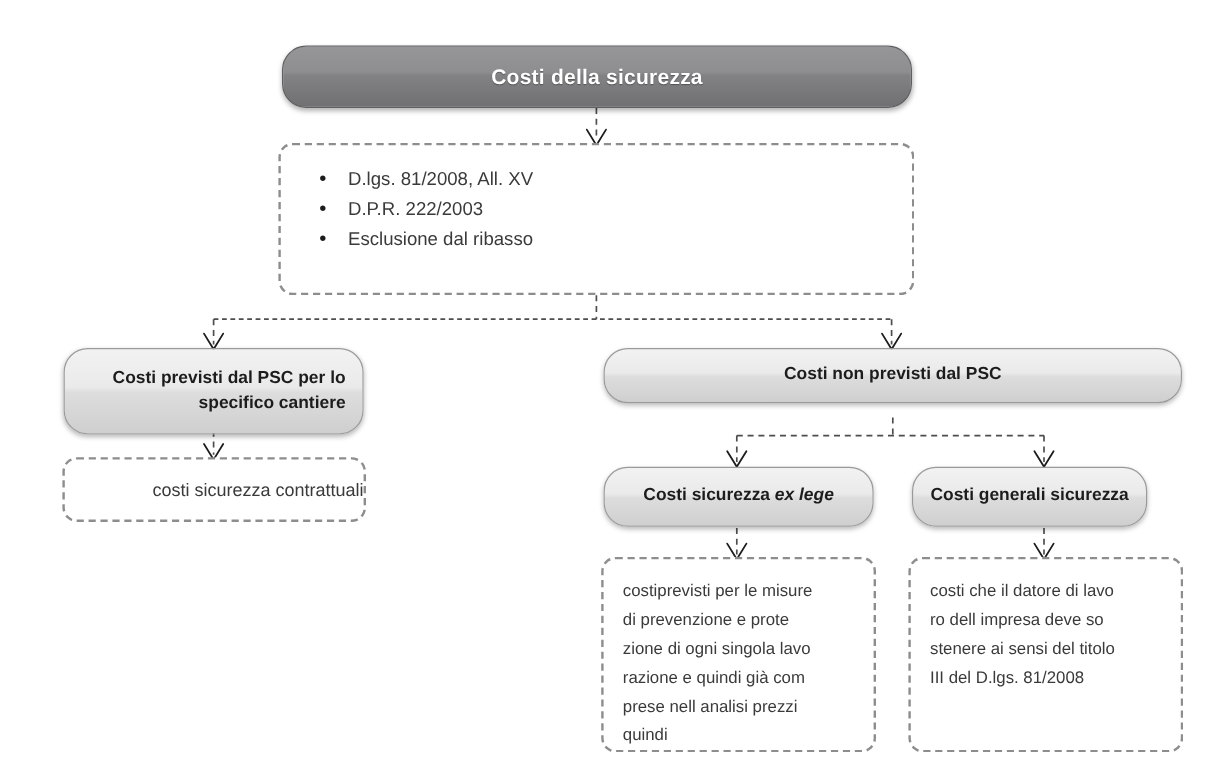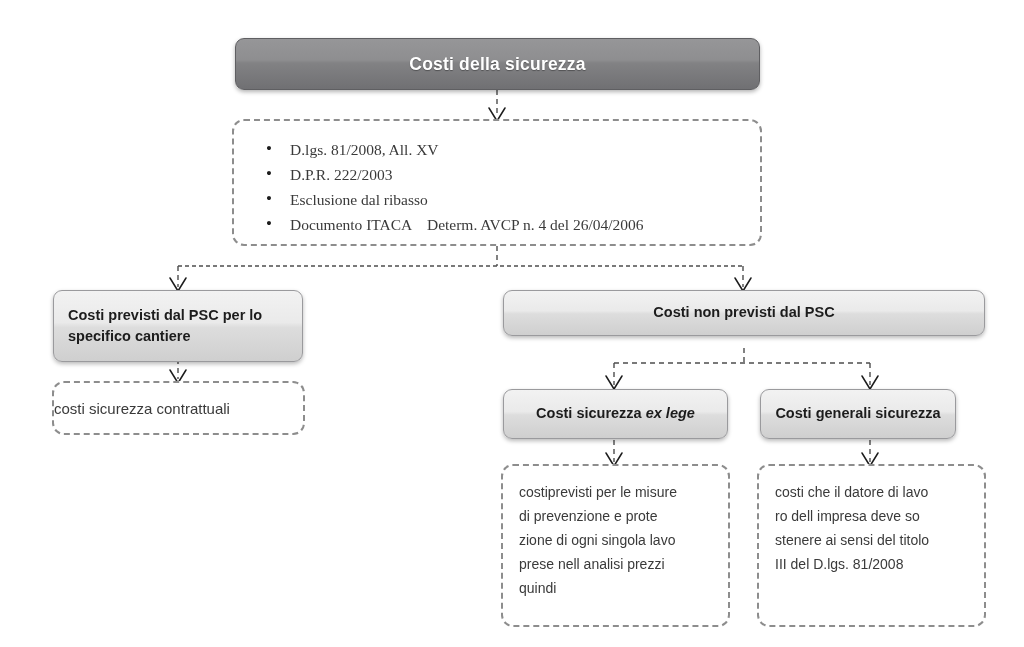--- a/index.html
+++ b/index.html
@@ -28,22 +28,22 @@
     pointer-events: none;
   }
 
   
   .node {
     position: absolute;
     box-sizing: border-box;
     display: flex;
     align-items: center;
     justify-content: center;
-    text-align: left;
-    border-radius: 9px;
+    text-align: right;
+    border-radius: 20px;
     z-index: 3;
   }
   .node-title {
     background: linear-gradient(to bottom, #969698 0%, #8e8e90 42%, #828284 48%, #707073 100%);
     border: 1px solid #5f5f62;
     color: #ffffff;
     font-weight: bold;
     font-size: 17.5px;
     letter-spacing: 0.2px;
     box-shadow: 0 2px 4px rgba(0,0,0,0.30);
@@ -79,34 +79,33 @@
     margin: 0;
     padding: 0;
     list-style: none;
   }
   .note-bullets li {
     position: relative;
     font-size: 15.5px;
     line-height: 25px;
     padding-left: 36px;
     white-space: pre;
-    font-family: Liberation Serif, serif;
   }
   .note-bullets li::before {
     content: "\2022";
     position: absolute;
     left: 12px;
     top: -1px;
     font-size: 17px;
     color: #1c1c1c;
   }
   .note-center {
     display: flex;
     align-items: center;
-    justify-content: flex-start;
+    justify-content: flex-end;
     font-size: 15px;
   }
   .note-para {
     padding: 14px 16px 12px 16px;
     font-size: 14px;
     line-height: 24px;
     text-align: justify;
     text-align-last: left;
   }
   .note-para .ln {
@@ -157,21 +156,20 @@
 
   <div class="node node-title" style="left:235px; top:38px; width:525px; height:52px;">
     <span>Costi della sicurezza</span>
   </div>
 
   <div class="note note-bullets" style="left:232px; top:119px; width:530px; height:127px;">
     <ul>
       <li>D.lgs. 81/2008, All. XV</li>
       <li>D.P.R. 222/2003</li>
       <li>Esclusione dal ribasso</li>
-      <li>Documento ITACA    Determ. AVCP n. 4 del 26/04/2006</li>
     </ul>
   </div>
 
   <div class="node node-light" style="left:53px; top:290px; width:250px; height:72px; padding:11px 14px;">
     <span>Costi previsti dal PSC per lo specifico cantiere</span>
   </div>
 
   <div class="note note-center" style="left:52px; top:381px; width:253px; height:54px;">
     <span>costi sicurezza contrattuali</span>
   </div>
@@ -185,20 +183,21 @@
   </div>
 
   <div class="node node-light" style="left:760px; top:389px; width:196px; height:50px;">
     <span>Costi generali sicurezza</span>
   </div>
 
   <div class="note note-para" style="left:501px; top:464px; width:229px; height:163px;">
     <span class="ln">costiprevisti per le misure</span>
     <span class="ln">di prevenzione e prote</span>
     <span class="ln">zione di ogni singola lavo</span>
+    <span class="ln">razione e quindi già com</span>
     <span class="ln">prese nell analisi prezzi</span>
     <span class="ln last">quindi</span>
   </div>
 
   <div class="note note-para" style="left:757px; top:464px; width:229px; height:163px;">
     <span class="ln">costi che il datore di lavo</span>
     <span class="ln">ro dell impresa deve so</span>
     <span class="ln">stenere ai sensi del titolo</span>
     <span class="ln last">III del D.lgs. 81/2008</span>
   </div>

